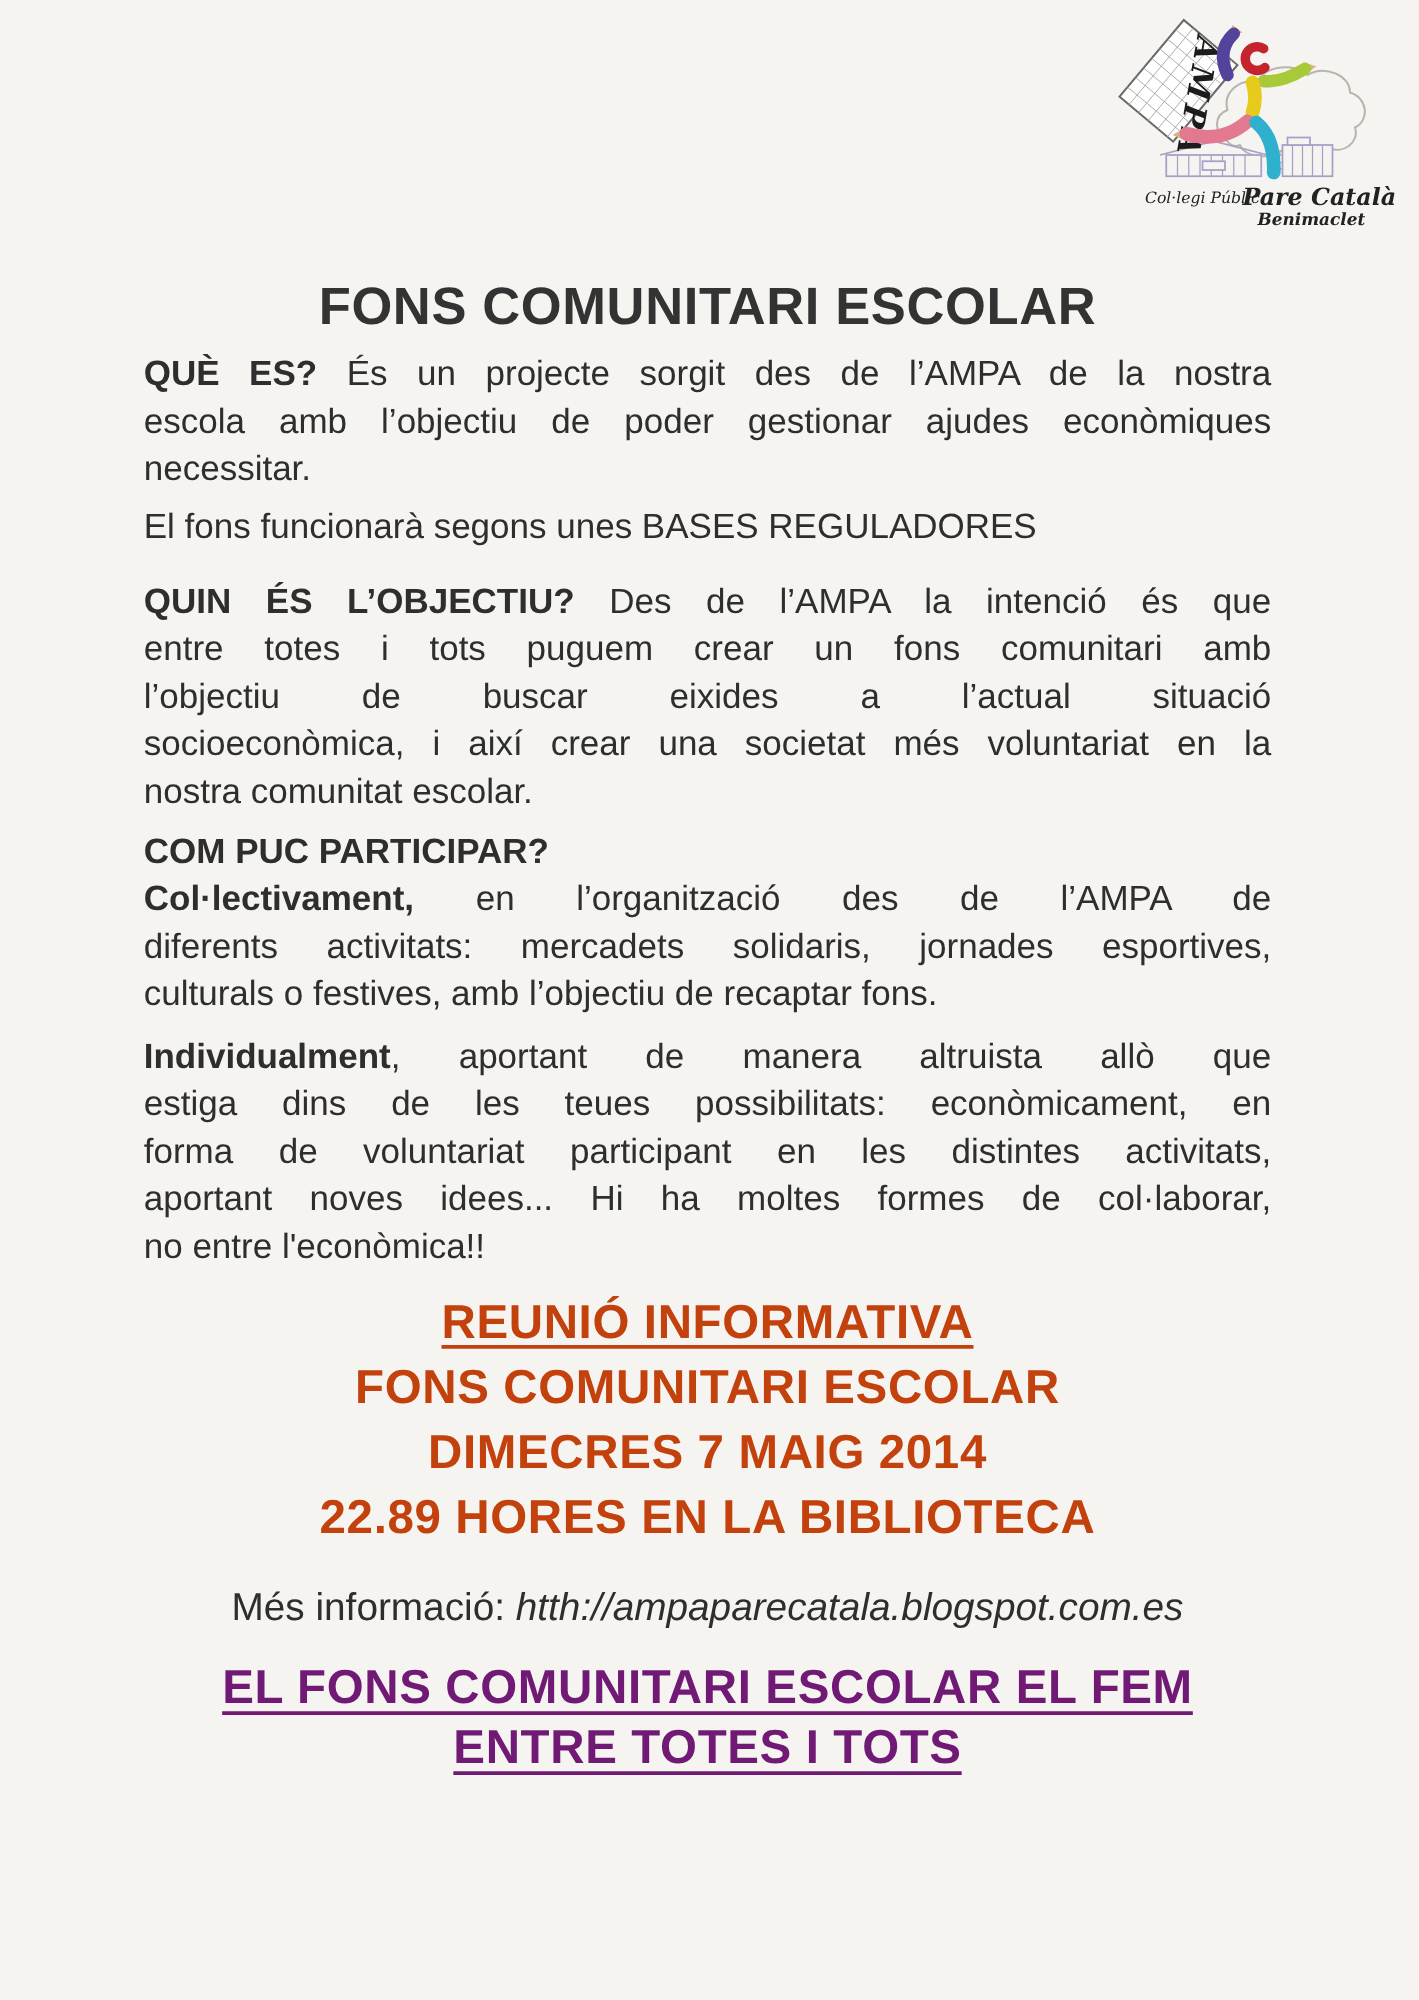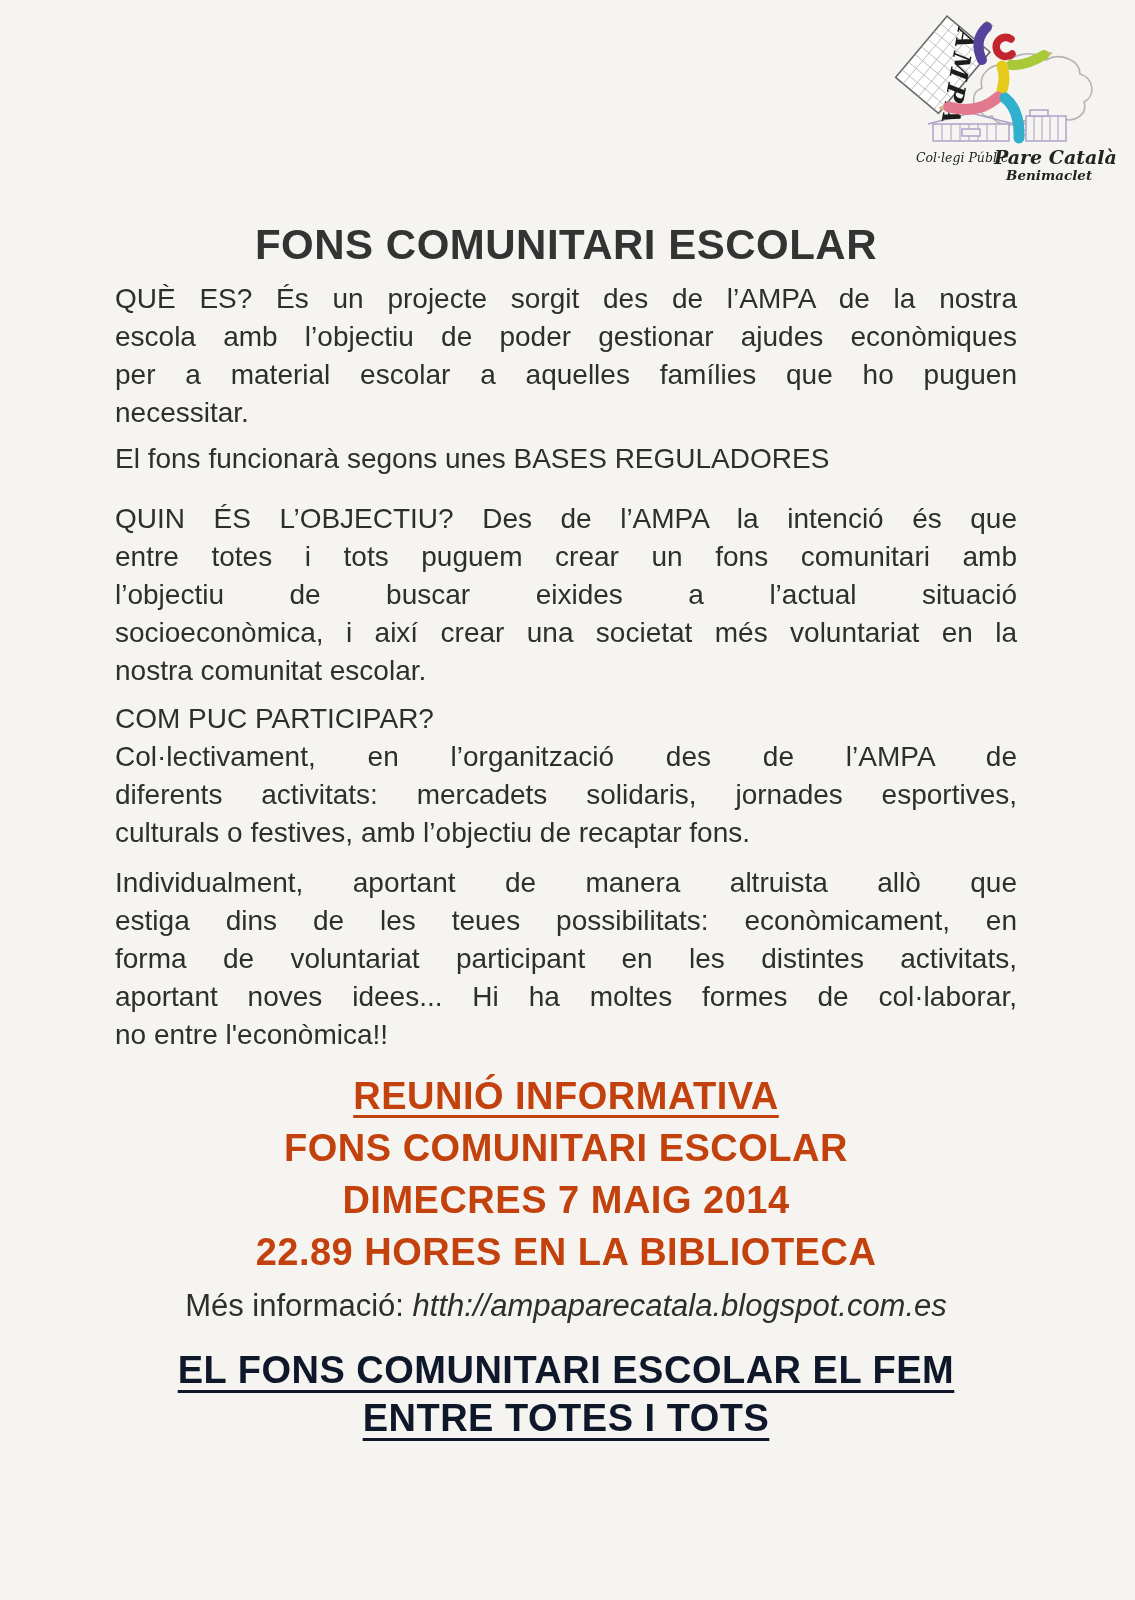--- a/index.html
+++ b/index.html
@@ -34,44 +34,44 @@
   .body-text { margin-top: 12px; }
   .para { margin: 0; }
   .line {
     font-size: 28px;
     line-height: 38px;
     text-align: justify;
     text-align-last: left;
     white-space: normal;
   }
   .line.j { text-align-last: justify; }
-  .bold { font-weight: normal; }
+  .bold { font-weight: bold; }
 
   
   .announcement { margin-top: 16px; text-align: center; }
   .ann-line {
     font-size: 38px;
     line-height: 52px;
     font-weight: bold;
     color: #c2410c;
     letter-spacing: 0.5px;
   }
   .u1 { text-decoration: underline; text-decoration-thickness: 3px; text-underline-offset: 6px; }
 
   
-  .info-line { margin-top: 8px; text-align: center; font-size: 31px; line-height: 40px; color: #2e2e2e; }
+  .info-line { margin-top: 26px; text-align: center; font-size: 31px; line-height: 40px; color: #2e2e2e; }
   .info-url { font-style: italic; }
 
   
   .footer-block { margin-top: 20px; text-align: center; }
   .footer-line {
     font-size: 38px;
     line-height: 48px;
     font-weight: bold;
-    color: #0f172a;
+    color: #701a75;
     letter-spacing: 0.5px;
     text-decoration: underline;
     text-decoration-thickness: 3px;
     text-underline-offset: 7px;
   }
 
   
   .logo text { font-family: "DejaVu Serif", serif; font-style: italic; }
 </style>
 </head>
@@ -135,21 +135,20 @@
       <text x="128" y="172" font-size="13.5" font-weight="bold" fill="#222222">Benimaclet</text>
     </svg>
   </div>
 
   <h1 class="title">FONS COMUNITARI ESCOLAR</h1>
 
   <div class="body-text">
       <div class="para">
         <div class="line j"><span class="bold">QUÈ ES?</span><span>  És un projecte sorgit des de l’AMPA de la nostra</span></div>
         <div class="line j"><span>escola amb l’objectiu de poder gestionar ajudes econòmiques</span></div>
-        <div class="line j"><span>per a material escolar a aquelles famílies que ho puguen</span></div>
         <div class="line"><span>necessitar.</span></div>
       </div>
       <div class="para" style="margin-top: 8px;">
         <div class="line"><span>El fons funcionarà segons unes BASES REGULADORES</span></div>
       </div>
       <div class="para" style="margin-top: 22px;">
         <div class="line j"><span class="bold">QUIN ÉS L’OBJECTIU?</span><span> Des de l’AMPA la intenció és que</span></div>
         <div class="line j"><span>entre totes i tots puguem crear un fons comunitari amb</span></div>
         <div class="line j"><span>l’objectiu de buscar eixides a l’actual situació</span></div>
         <div class="line j"><span>socioeconòmica, i així crear una societat més voluntariat en la</span></div>

